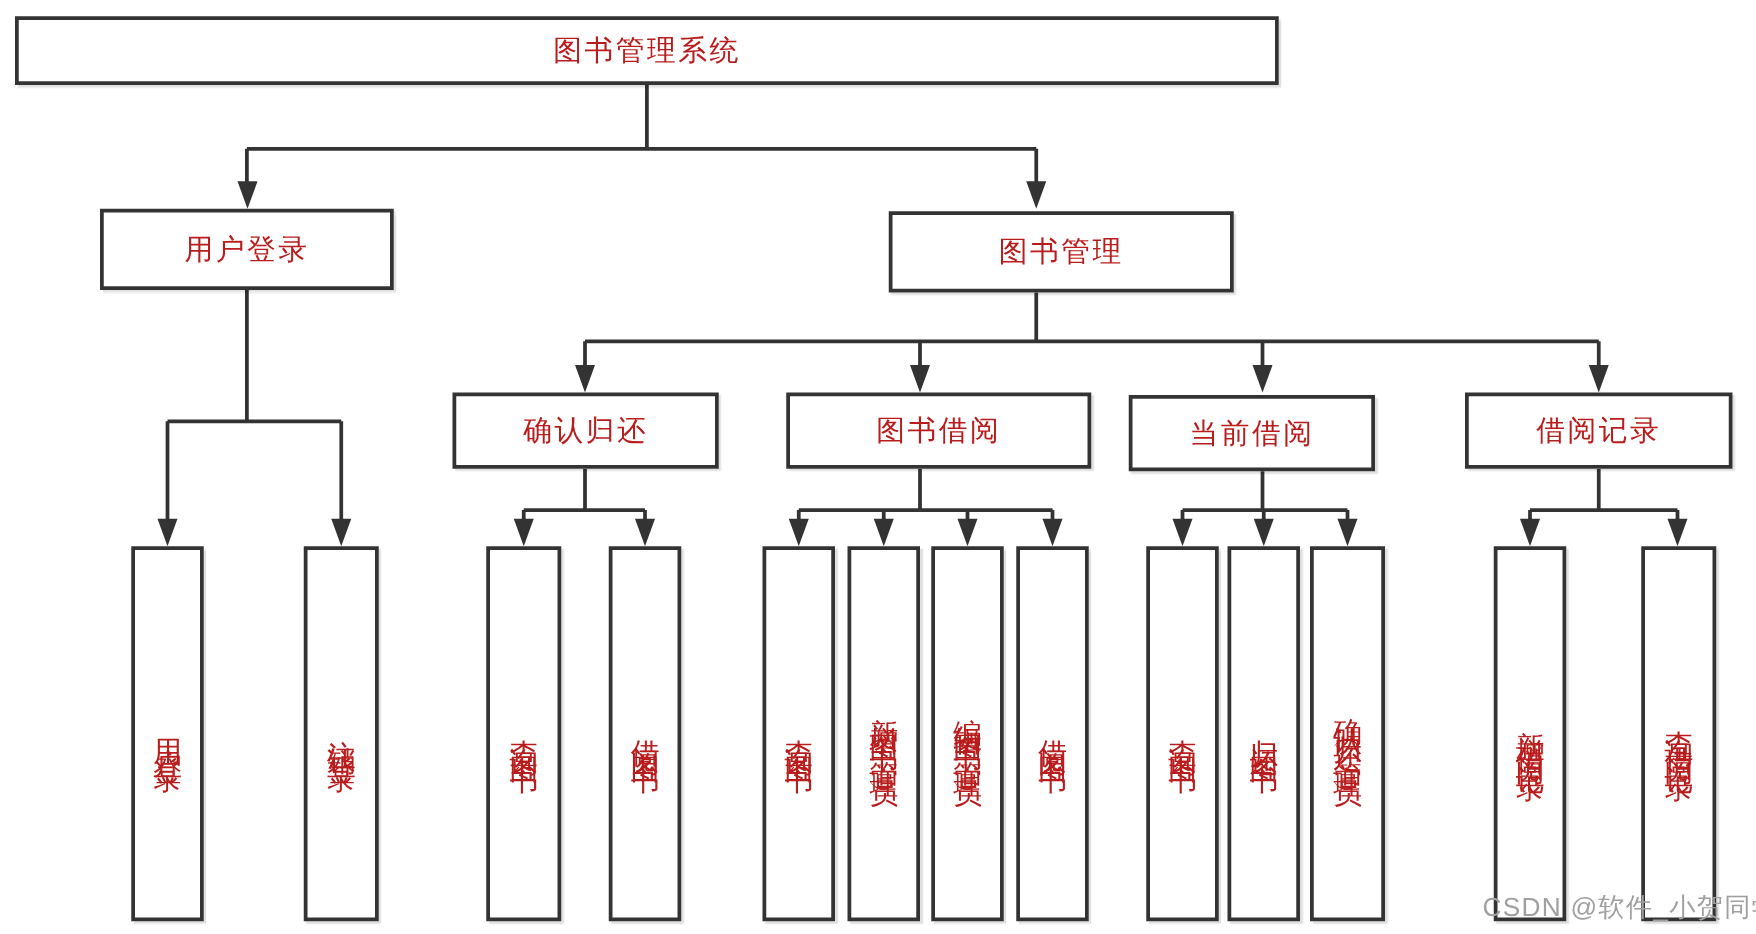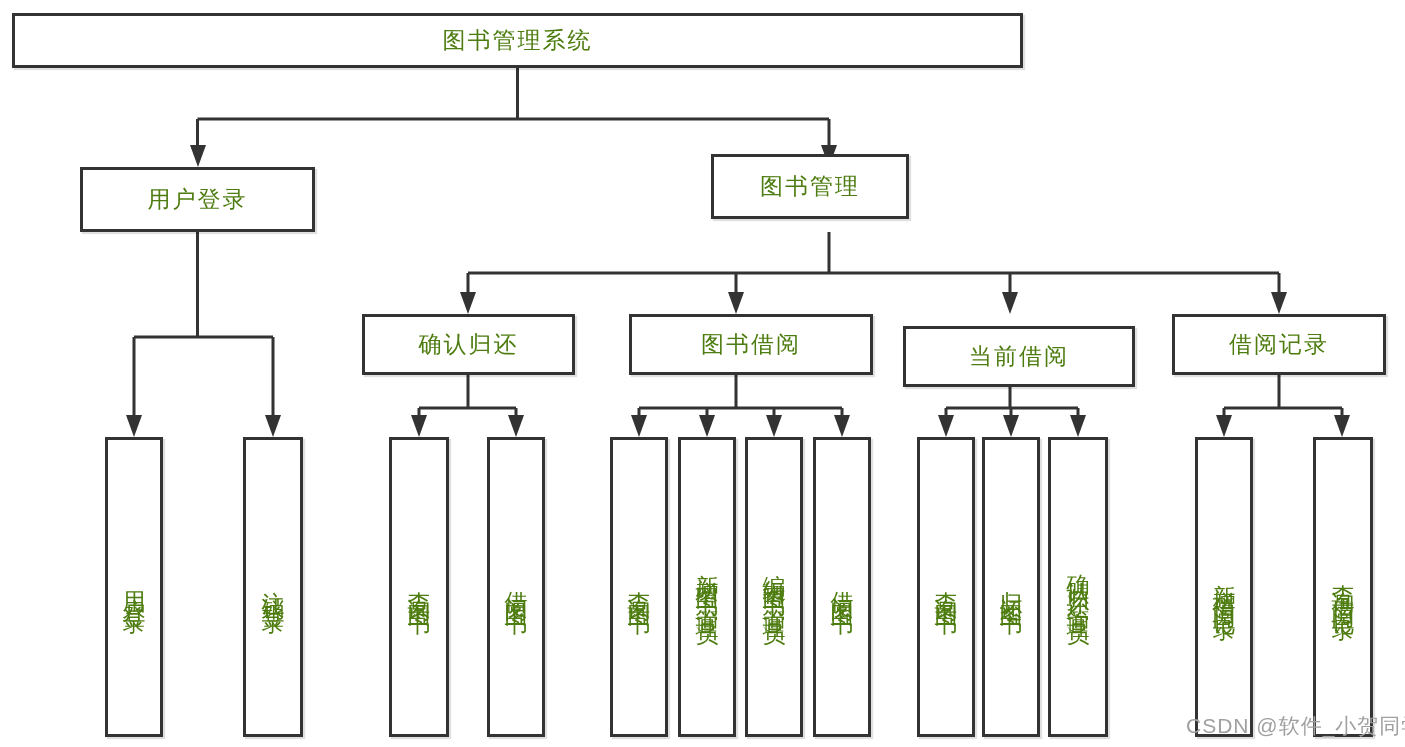--- a/index.html
+++ b/index.html
@@ -4,21 +4,21 @@
 <style>
   html,body{margin:0;padding:0;background:#fff;}
   .canvas{
     position:relative;width:1405px;height:747px;background:#fff;
     font-family:"Liberation Sans",sans-serif;overflow:hidden;
   }
   .connectors{position:absolute;left:0;top:0;pointer-events:none;}
   .hbox,.vbox{
     position:absolute;box-sizing:border-box;border:3px solid #333;
     background:#fff;display:flex;align-items:center;justify-content:center;
-    color:#4d7c0f;box-shadow:2px 2px 1px rgba(0,0,0,0.12);
+    color:#b91c1c;box-shadow:2px 2px 1px rgba(0,0,0,0.12);
   }
   .hbox{font-size:23px;letter-spacing:2px;white-space:nowrap;}
   .vbox{top:437px;height:300px;font-size:23px;}
   .vtext{
     writing-mode:vertical-rl;text-orientation:mixed;
     letter-spacing:7px;line-height:1;
   }
   .watermark{
     position:absolute;left:1186px;top:712px;font-size:21px;color:#a0a0a0;
     letter-spacing:1px;white-space:nowrap;z-index:5;
@@ -58,25 +58,25 @@
       <polygon points="1003,415 1019,415 1011,437"></polygon>
       <polygon points="1070,415 1086,415 1078,437"></polygon>
       <polygon points="1216,415 1232,415 1224,437"></polygon>
       <polygon points="1334,415 1350,415 1342,437"></polygon>
     </g>
   </svg>
 
   <div class="hbox" style="left:12px;top:13px;width:1011px;height:55px">图书管理系统</div>
 
   <div class="hbox" style="left:80px;top:167px;width:235px;height:65px">用户登录</div>
-  <div class="hbox" style="left:711px;top:154px;width:198px;height:65px">图书管理</div>
+  <div class="hbox" style="left:711px;top:169px;width:276px;height:65px">图书管理</div>
 
   <div class="hbox" style="left:362px;top:314px;width:213px;height:61px">确认归还</div>
   <div class="hbox" style="left:629px;top:314px;width:244px;height:61px">图书借阅</div>
-  <div class="hbox" style="left:903px;top:326px;width:232px;height:61px">当前借阅</div>
+  <div class="hbox" style="left:903px;top:316px;width:197px;height:61px">当前借阅</div>
   <div class="hbox" style="left:1172px;top:314px;width:214px;height:61px">借阅记录</div>
 
   <div class="vbox" style="left:105px;width:58px">
     <span class="vtext">用户登录</span>
   </div>
   <div class="vbox" style="left:243px;width:60px">
     <span class="vtext">注销登录</span>
   </div>
 
   <div class="vbox" style="left:389px;width:60px">

